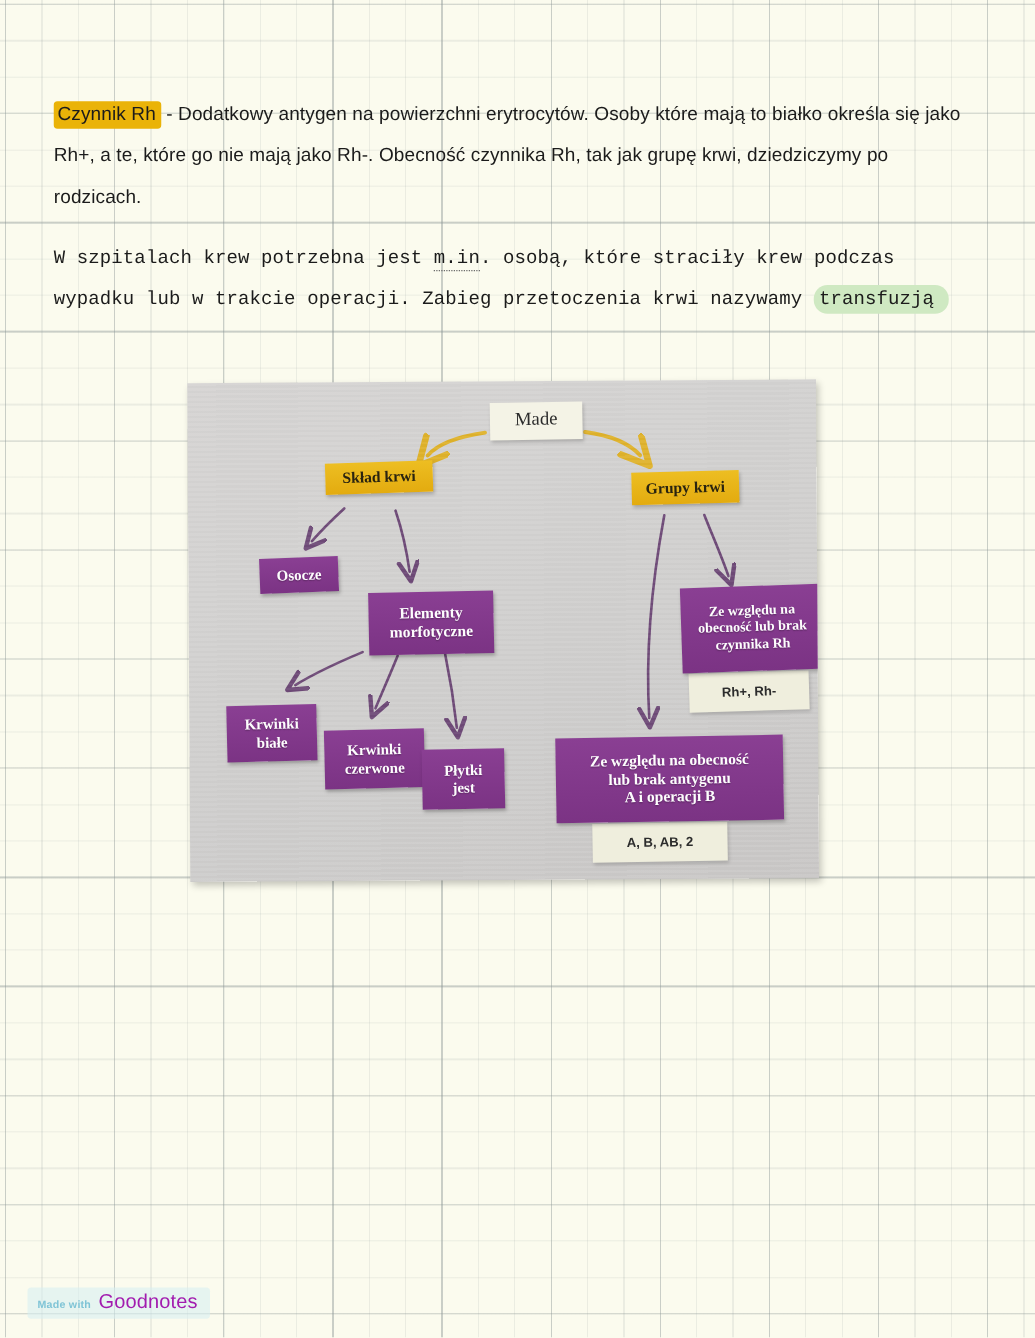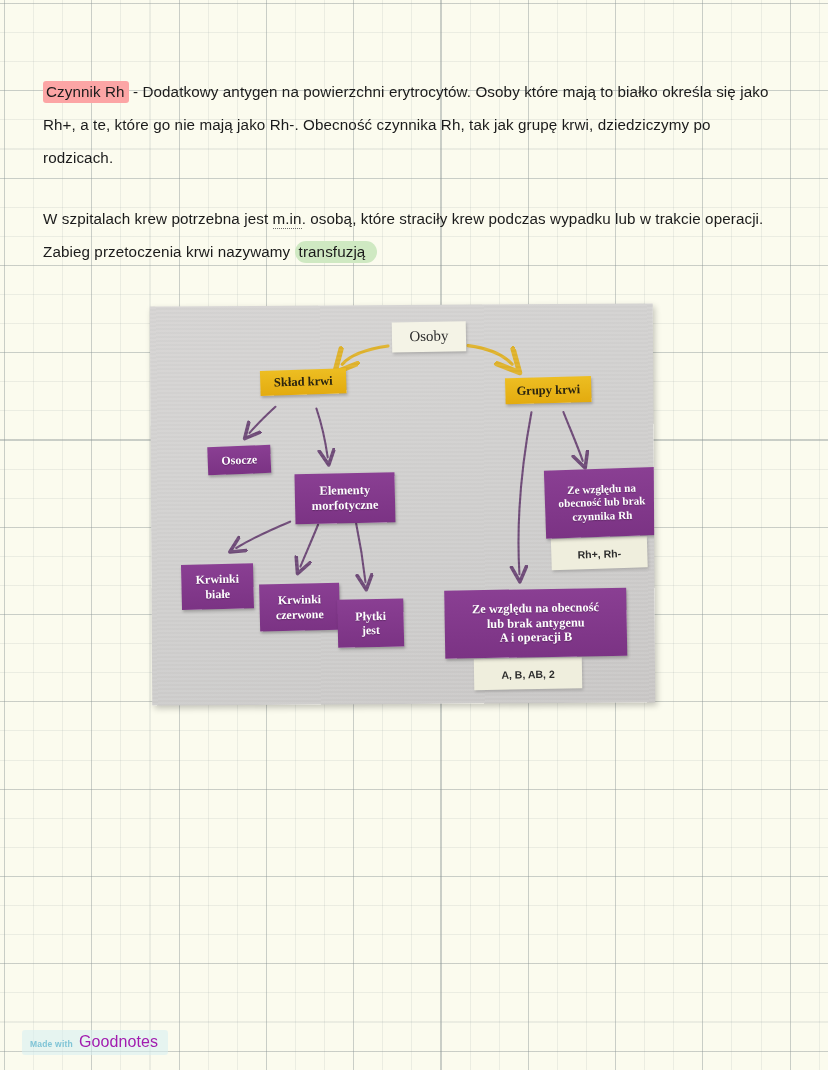--- a/index.html
+++ b/index.html
@@ -44,23 +44,23 @@
     left: 43px;
     top: 60px;
     width: 740px;
   }
   .para {
     font-size: 15.2px;
     line-height: 33px;
     color: #1b1b1b;
     letter-spacing: 0.1px;
   }
-  .para + .para { margin-top: 28px; }
+  .para + .para { margin-top: 16px; font-family: Liberation Mono, monospace; }
   .hl {
-    background: #fca5a5;
+    background: #eab308;
     border-radius: 3px;
     padding: 2px 4px 3px 3px;
     box-decoration-break: clone;
     -webkit-box-decoration-break: clone;
   }
   .hl-round {
     background: #cfe9c2;
     border-radius: 11px;
     padding: 2px 12px 3px 4px;
     box-decoration-break: clone;
@@ -203,21 +203,21 @@
     <path d="M167,219 C160,236 154,249 149,261" fill="none" stroke="#6e4a77" stroke-width="2.1" stroke-linecap="round" marker-end="url(#ap)"></path>
 
     <path d="M205,218 C209,238 212,258 214,277" fill="none" stroke="#6e4a77" stroke-width="2.1" stroke-linecap="round" marker-end="url(#ap)"></path>
 
     <path d="M381,108 C371,160 365,215 368,270" fill="none" stroke="#6e4a77" stroke-width="2.1" stroke-linecap="round" marker-end="url(#ap)"></path>
 
     <path d="M413,108 C420,126 427,142 432,157" fill="none" stroke="#6e4a77" stroke-width="2.1" stroke-linecap="round" marker-end="url(#ap)"></path>
   </svg>
 
   <div class="node cream" style="left:242px; top:17px; width:74px; height:30px; display:flex; align-items:center; justify-content:center; font-size:15px; font-weight:normal; transform:rotate(-0.6deg);">
-    <span>Osoby</span>
+    <span>Made</span>
   </div>
 
   <div class="node yellow" style="left:110px; top:64px; width:86px; height:25px; display:flex; align-items:center; justify-content:center; font-size:12.5px; transform:rotate(-1.4deg);">
     <span>Skład krwi</span>
   </div>
 
   <div class="node yellow" style="left:355px; top:73px; width:86px; height:26px; display:flex; align-items:center; justify-content:center; font-size:12.5px; transform:rotate(-1.2deg);">
     <span>Grupy krwi</span>
   </div>
 

